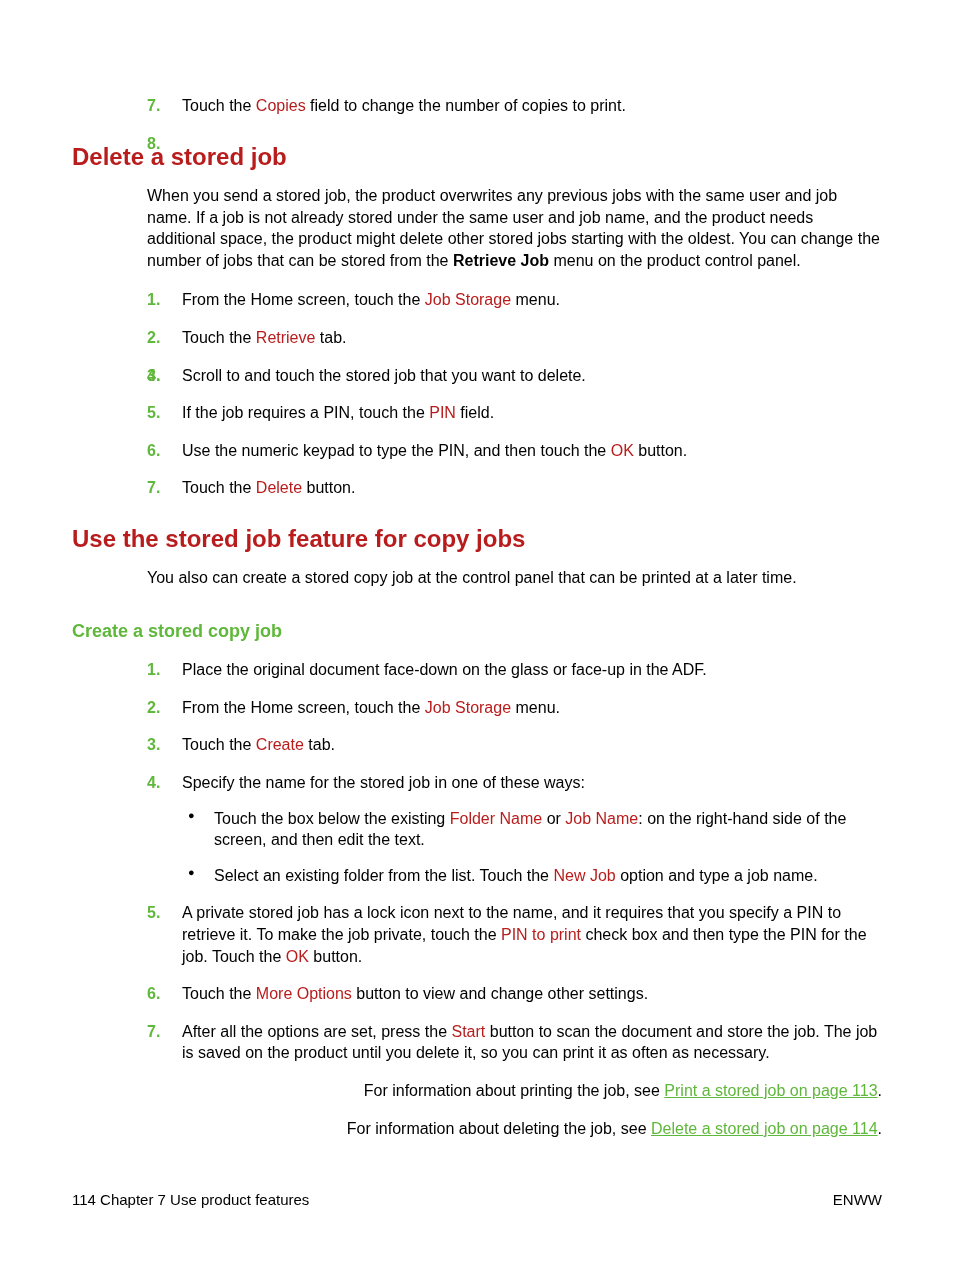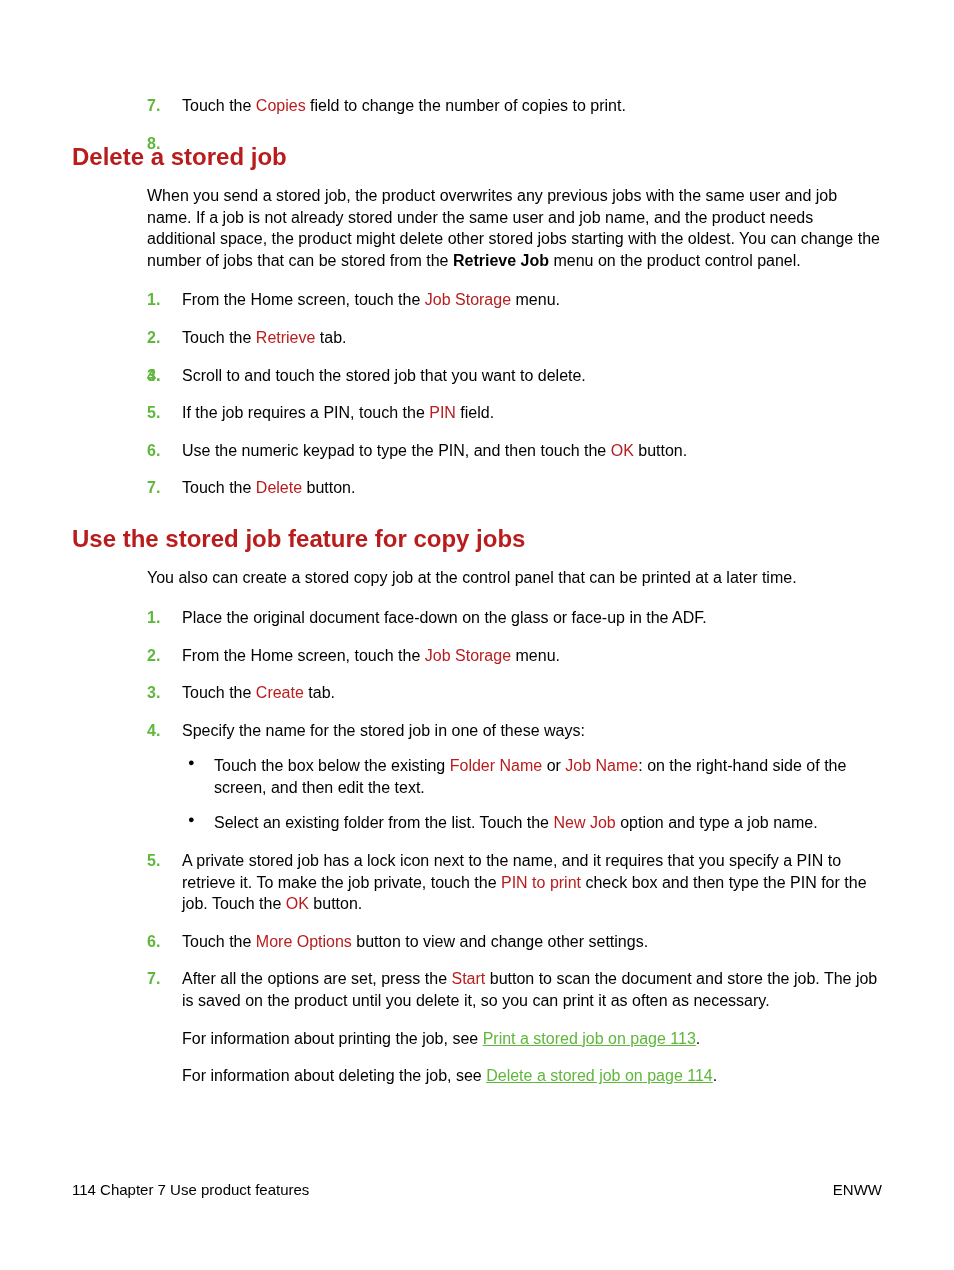--- a/index.html
+++ b/index.html
@@ -65,34 +65,35 @@
   }
   ul.bullets > li::before {
     content: "●";
     position: absolute;
     left: 6px;
     top: 0;
     font-size: 11px;
   }
   .extra-para {
     margin: 16px 0 0 0;
+    text-align: right;
   }
   a.ref {
     color: #5fb73b;
     text-decoration: underline;
   }
   .icon-btn {
     display: inline-block;
     vertical-align: -3px;
     width: 18px;
     height: 18px;
   }
   .footer {
     position: absolute;
-    bottom: 70px;
+    bottom: 60px;
     left: 72px;
     right: 72px;
     display: flex;
     justify-content: space-between;
     font-size: 15px;
   }
 </style>
 </head>
 <body>
 
@@ -111,20 +112,21 @@
       <li><span class="num">3.</span></li>
       <li><span class="num">4.</span><span>Scroll to and touch the stored job that you want to delete.</span></li>
       <li><span class="num">5.</span><span>If the job requires a PIN, touch the <span class="green">PIN</span> field.</span></li>
       <li><span class="num">6.</span><span>Use the numeric keypad to type the PIN, and then touch the <span class="green">OK</span> button.</span></li>
       <li><span class="num">7.</span><span>Touch the <span class="green">Delete</span> button.</span></li>
     </ol>
 
   <h2 class="section">Use the stored job feature for copy jobs</h2>
   <p class="body">You also can create a stored copy job at the control panel that can be printed at a later time.</p>
 
+  <h3 class="subsection">Create a stored copy job</h3>
   <ol class="steps" id="sec2-steps">
       <li><span class="num">1.</span><span>Place the original document face-down on the glass or face-up in the ADF.</span></li>
       <li><span class="num">2.</span><span>From the Home screen, touch the <span class="green">Job Storage</span> menu.</span></li>
       <li><span class="num">3.</span><span>Touch the <span class="green">Create</span> tab.</span></li>
       <li><span class="num">4.</span><span>Specify the name for the stored job in one of these ways:</span><ul class="bullets">
           <li>Touch the box below the existing <span class="green">Folder Name</span> or <span class="green">Job Name</span>: on the right-hand side of the screen, and then edit the text.</li>
           <li>Select an existing folder from the list. Touch the <span class="green">New Job</span> option and type a job name.</li>
         </ul></li>
       <li><span class="num">5.</span><span>A private stored job has a lock icon next to the name, and it requires that you specify a PIN to retrieve it. To make the job private, touch the <span class="green">PIN to print</span> check box and then type the PIN for the job. Touch the <span class="green">OK</span> button.</span></li>
       <li><span class="num">6.</span><span>Touch the <span class="green">More Options</span> button to view and change other settings.</span></li>

